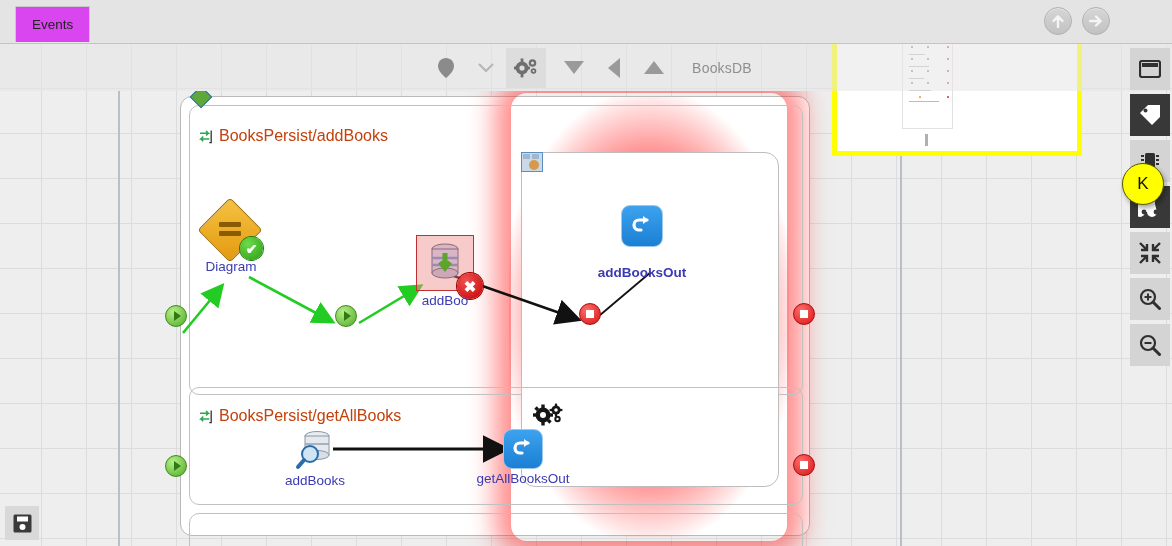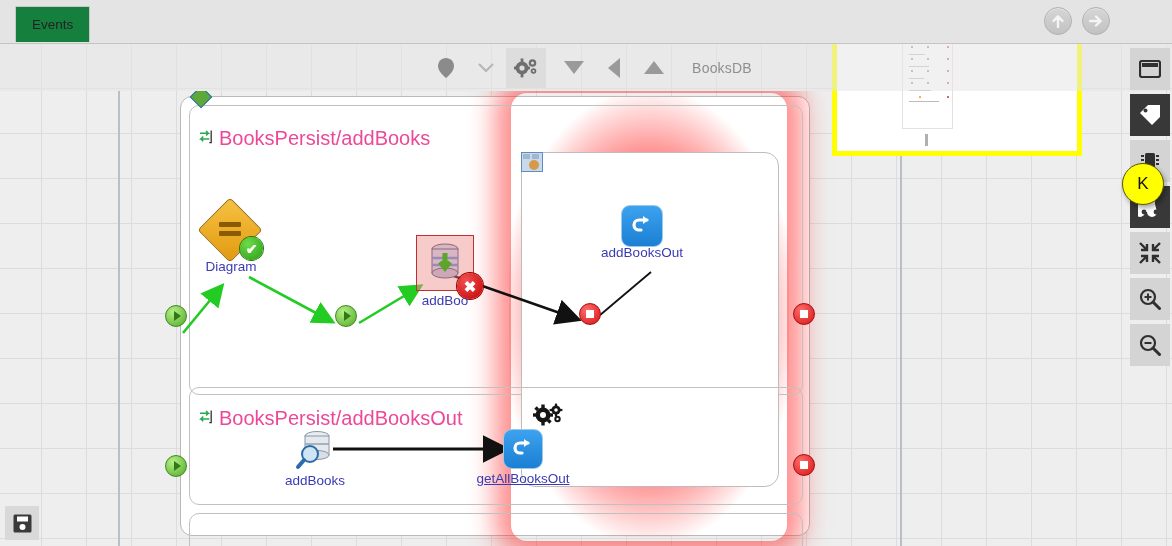--- a/index.html
+++ b/index.html
@@ -23,21 +23,21 @@
 
   
   .tabbar{
     position:absolute; left:0; top:0; width:1172px; height:44px;
     background:#e4e4e4; z-index:30;
   }
   .tabs{ position:absolute; left:16px; top:6px; display:flex; align-items:flex-end; }
   .tab{
     height:36px; padding:0 16px; display:flex; align-items:center;
     font-size:13.5px; color:#222; cursor:pointer; user-select:none;
-    border:1px solid #c8c8c8; border-bottom:none; background:#15803d;
+    border:1px solid #c8c8c8; border-bottom:none; background:#d946ef;
     margin-left:-1px;
   }
   .tab.active{ background:#f7f7f7; border-top:3px solid #cf0a2c; color:#111; }
   .tabbar-line{
     position:absolute; left:0; bottom:0; width:1172px; height:1px; background:#c4c4c4;
   }
   .topright{
     position:absolute; right:62px; top:7px; display:flex; gap:10px; z-index:31;
   }
   .circbtn{
@@ -92,21 +92,21 @@
 
   
   .proc-outer{
     position:absolute; left:180px; top:5px; width:630px; height:440px;
     border:1px solid #b9b9b9; border-radius:12px; background:#ffffff;
   }
   .lane{
     position:absolute; border:1px solid #c0c0c0; border-radius:10px; background:transparent;
   }
   .lane-title{
-    position:absolute; font-size:20px; color:#ec4899; white-space:nowrap;
+    position:absolute; font-size:16px; color:#c2410c; white-space:nowrap;
   }
   .lane-icon{
     position:absolute; width:15px; height:16px;
   }
 
   
   .glow{
     position:absolute; left:328px; top:0px; width:280px; height:440px;
     background:radial-gradient(ellipse 150px 230px at 50% 50%, rgba(255,60,60,0.0) 30%, rgba(255,60,60,0.55) 72%, rgba(255,80,80,0.0) 100%);
     pointer-events:none;
@@ -301,31 +301,31 @@
         <div class="node-label" style="left:-10px; top:58px; width:78px;">addBoo</div>
       </div>
 
       <div class="node" style="left:440px; top:108px;">
         <div class="blue-icon">
           <svg width="24" height="24" viewBox="0 0 24 24">
             <path d="M17 6 H9 a5 5 0 0 0 0 10 h2" stroke="#fff" stroke-width="3.2" fill="none" stroke-linecap="round"></path>
             <path d="M13 2 L18.5 6 L13 10 z" fill="#fff"></path>
           </svg>
         </div>
-        <div class="node-label" style="left:-32px; top:40px; width:106px;">addBooksOut</div>
+        <div class="node-label" style="left:-32px; top:60px; width:106px;font-weight:bold;">addBooksOut</div>
       </div>
 
       <div class="lane" style="left:8px; top:290px; width:614px; height:118px;"></div>
 
       <svg class="lane-icon" style="left:18px; top:312px;" viewBox="0 0 16 16">
         <path d="M1 4 h9 l-2.5 -2.5 M10 4 l-2.5 2.5" stroke="#2aa84f" stroke-width="1.6" fill="none"></path>
         <path d="M11 10 h-9 l2.5 -2.5 M2 10 l2.5 2.5" stroke="#2aa84f" stroke-width="1.6" fill="none"></path>
         <path d="M13 1 v13 h-2" stroke="#333" stroke-width="1.4" fill="none"></path>
       </svg>
-      <div class="lane-title" style="left:38px; top:310px;">BooksPersist/addBooksOut</div>
+      <div class="lane-title" style="left:38px; top:310px;">BooksPersist/getAllBooks</div>
 
       <div class="gearcluster" style="left:352px; top:306px;">
         <svg width="30" height="26" viewBox="0 0 30 26">
           <g fill="#151515">
             <circle cx="10" cy="12" r="7.5"></circle>
             <circle cx="10" cy="12" r="3" fill="#fff"></circle>
             <rect x="8.3" y="1.5" width="3.4" height="4"></rect>
               <rect x="8.3" y="18.5" width="3.4" height="4"></rect>
             <rect x="0" y="10.3" width="4" height="3.4"></rect>
               <rect x="16" y="10.3" width="4" height="3.4"></rect>
@@ -359,21 +359,21 @@
         <div class="node-label" style="left:-14px; top:46px; width:72px;">addBooks</div>
       </div>
 
       <div class="node" style="left:322px; top:332px;">
         <div class="blue-icon small">
           <svg width="24" height="24" viewBox="0 0 24 24">
             <path d="M17 6 H9 a5 5 0 0 0 0 10 h2" stroke="#fff" stroke-width="3.2" fill="none" stroke-linecap="round"></path>
             <path d="M13 2 L18.5 6 L13 10 z" fill="#fff"></path>
           </svg>
         </div>
-        <div class="node-label" style="left:-44px; top:42px; width:128px;text-decoration:underline;">getAllBooksOut</div>
+        <div class="node-label" style="left:-44px; top:42px; width:128px;">getAllBooksOut</div>
       </div>
 
       <div class="lane" style="left:8px; top:416px; width:614px; height:60px;"></div>
 
       <div class="diamond-handle" style="left:12px; top:-8px;"></div>
     </div>
 
     <div class="endpoint ep-start" style="left:165px; top:214px;"></div>
     <div class="endpoint ep-start" style="left:165px; top:364px;"></div>
     <div class="endpoint ep-start" style="left:335px; top:214px;"></div>

